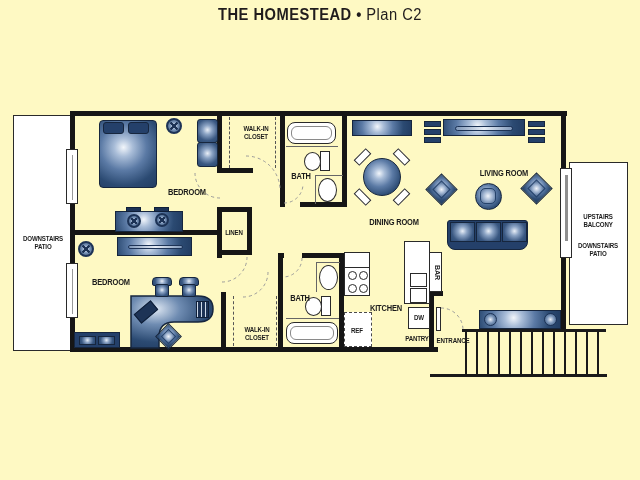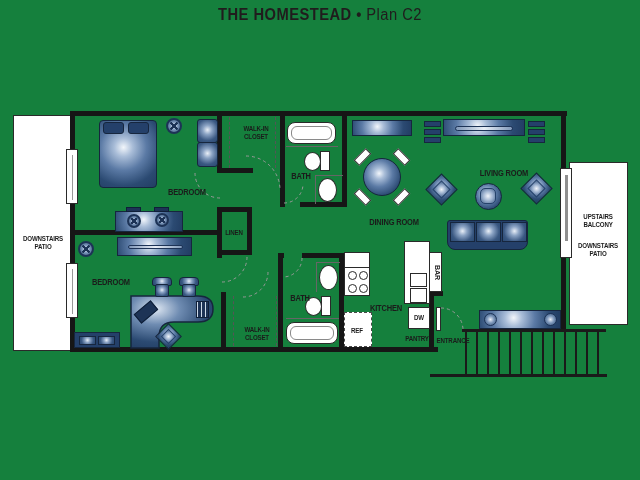--- a/index.html
+++ b/index.html
@@ -1,16 +1,16 @@
 <!DOCTYPE html>
 <html><head>
 <meta charset="utf-8">
 <style>
   html,body{margin:0;padding:0;background:#fff;}
-  .plan{position:relative;width:640px;height:480px;background:#15803d;overflow:hidden;
+  .plan{position:relative;width:640px;height:480px;background:#fef9c3;overflow:hidden;
         font-family:"Liberation Sans",sans-serif;}
   .abs{position:absolute;box-sizing:border-box;}
   .wall{position:absolute;background:#161616;}
   .thinwall{position:absolute;background:#1a1a1a;}
   .outline-box{position:absolute;box-sizing:border-box;border:1.5px solid #2a2a2a;background:#fff;}
   .fixture{position:absolute;box-sizing:border-box;border:1.2px solid #2a2a2a;background:#fff;}
   .furn{position:absolute;box-sizing:border-box;border:1.5px solid #16263e;
         background:radial-gradient(circle at 42% 40%, #f2f6fb 0%, #a9bdd8 18%, #5b7aa5 45%, #2b4a72 75%, #223d63 100%);}
   .furn-flat{position:absolute;box-sizing:border-box;border:1.2px solid #16263e;background:#24406a;}
   .furn-dark{position:absolute;box-sizing:border-box;border:1px solid #0f1f38;background:#1d3356;}

